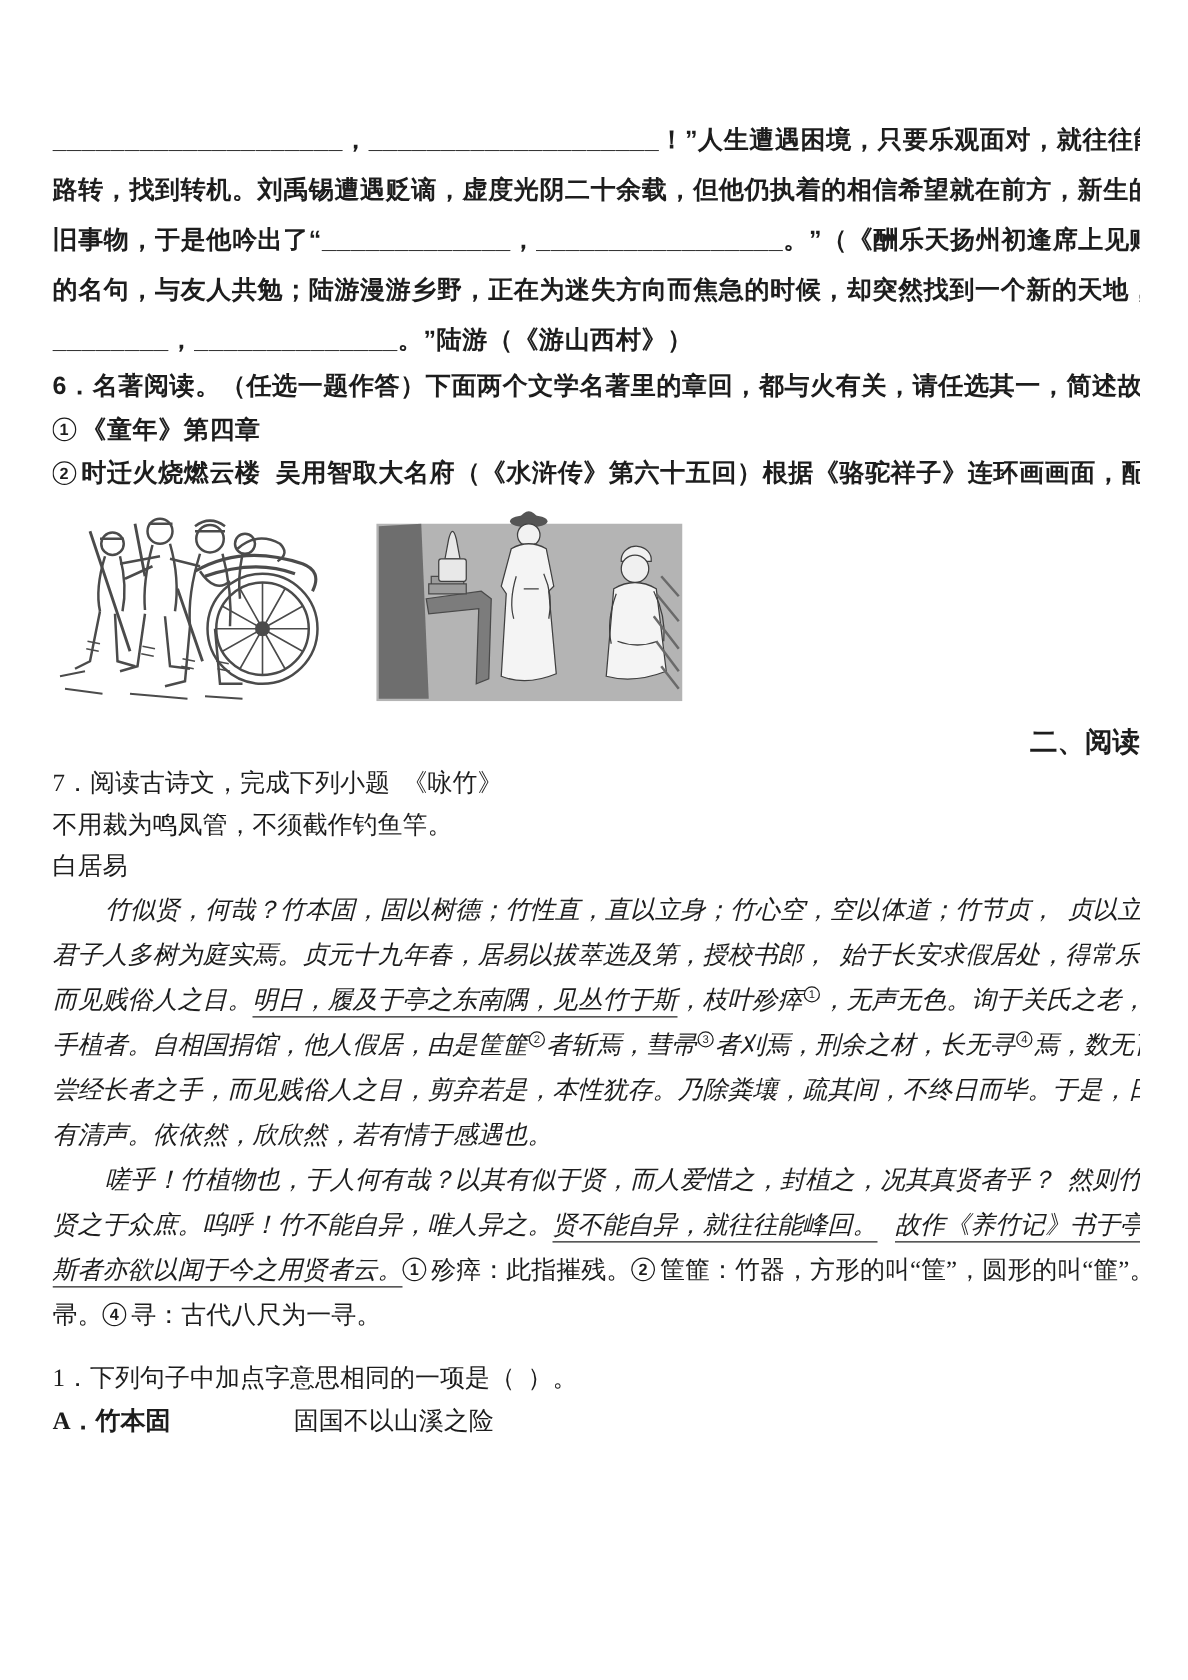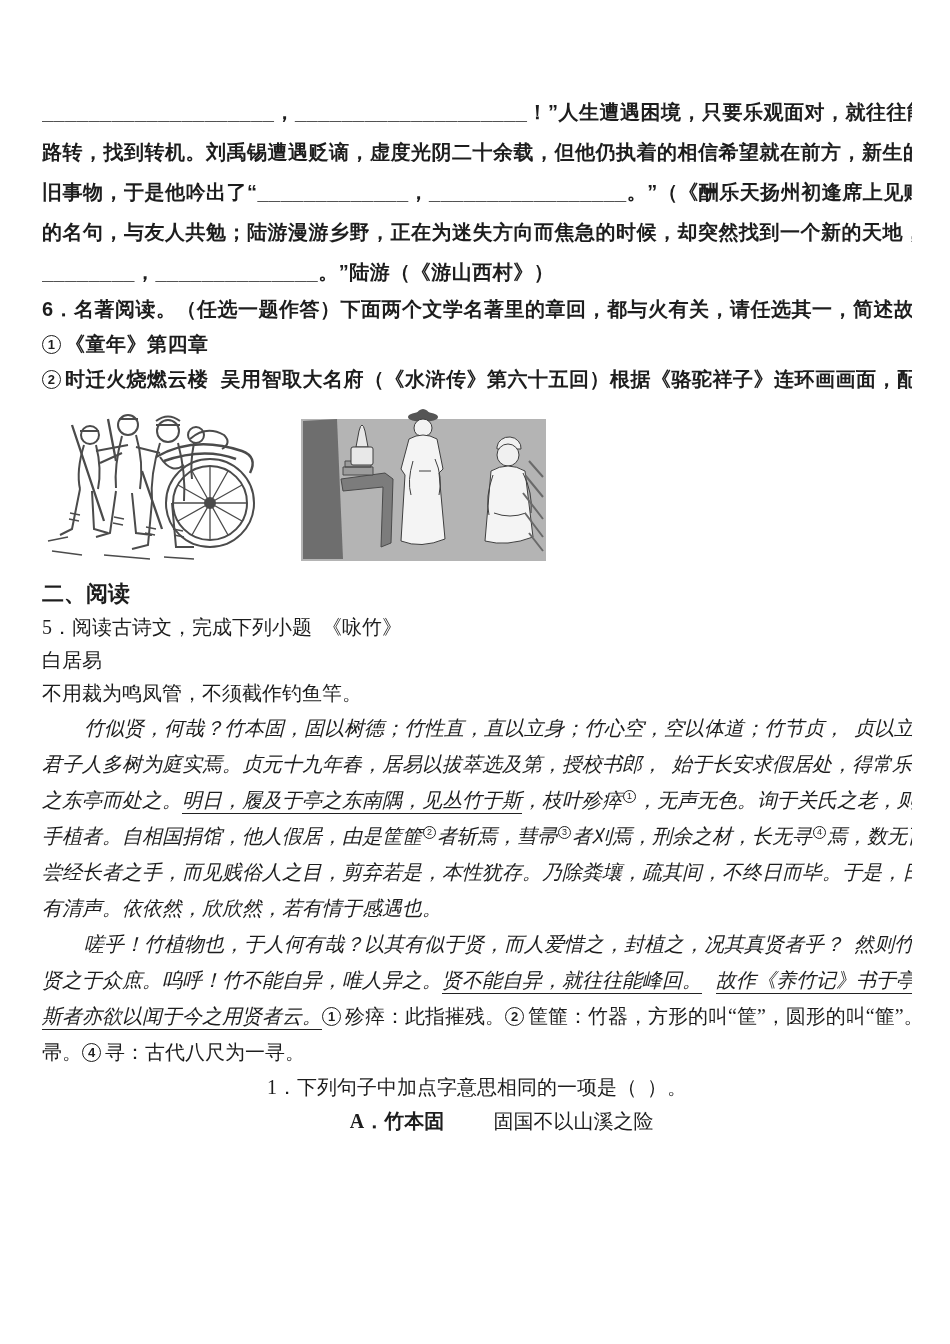--- a/index.html
+++ b/index.html
@@ -9,26 +9,26 @@
     font-family:"Liberation Serif","DejaVu Serif",serif;
     overflow:hidden;
   }
   .page{padding:92px 38px 0 42px;}
   .ln{white-space:pre;overflow:hidden;}
   
   .sec-intro .ln{font:700 20px/40px "Liberation Sans","DejaVu Sans",sans-serif;letter-spacing:.5px;}
   .sec-item6 .ln{font:700 20px/35px "Liberation Sans","DejaVu Sans",sans-serif;letter-spacing:.5px;}
   .figures{display:flex;gap:42px;margin:4px 0 10px 2px;height:166px;align-items:flex-start;}
   .cap .ln{font:700 20px/30px "Liberation Sans","DejaVu Sans",sans-serif;margin-top:6px;letter-spacing:.5px;}
-  .h2{font:700 22px/34px "Liberation Sans","DejaVu Sans",sans-serif;margin-top:4px;}
+  .h2{font:700 22px/34px "Liberation Sans","DejaVu Sans",sans-serif;margin-top:4px;text-align:right;}
   .item7 .ln{font:400 20px/33px "Liberation Serif","DejaVu Serif",serif;}
   .poem .ln{font:400 20px/33px "Liberation Serif","DejaVu Serif",serif;}
   .wen .ln{font:italic 400 20px/36px "Liberation Serif","DejaVu Serif",serif;}
   .tail .ln{font:400 20px/34px "Liberation Serif","DejaVu Serif",serif;}
-  .tail{margin-top:0;text-align:center;}
+  .tail{margin-top:16px;}
   .ind{padding-left:42px;}
   .u{border-bottom:1.6px solid #222;padding-bottom:2px;}
   .up{font-style:normal;}
   .sp{display:inline-block;width:14px;}
   .gap{display:inline-block;width:24px;}
   .optA{display:inline-block;width:193px;font-weight:bold;}
   
   .cn{
     display:inline-block;width:19px;height:19px;line-height:18px;border:1.6px solid currentColor;
     border-radius:50%;text-align:center;font:700 13px/18px "Liberation Sans","DejaVu Sans",sans-serif;
@@ -108,32 +108,32 @@
         <path d="M190,70 q17,-10 34,0 l8,66 q-26,10 -48,4 z" fill="#f4f4f4" stroke="#3f3f3f"></path>
         <path d="M193,112 q16,6 32,0 M192,74 q-8,22 -4,40 M222,72 q10,20 8,40" stroke="#3f3f3f" fill="none"></path>
       </g>
       <path d="M228,60 l14,16 M224,74 l18,22 M222,92 l20,26 M224,112 l18,24 M228,132 l14,18" stroke="#6a6a6a" stroke-width="2" fill="none"></path>
     </svg>
   </div>
 
 
   <div class="ln h2">二、阅读</div>
   <div class="item7">
-    <div class="ln">5．阅读古诗文，完成下列小题  《咏竹》</div>
+    <div class="ln">7．阅读古诗文，完成下列小题  《咏竹》</div>
   </div>
 
   <div class="poem">
+    <div class="ln">不用裁为鸣凤管，不须截作钓鱼竿。</div>
     <div class="ln">白居易</div>
-    <div class="ln">不用裁为鸣凤管，不须截作钓鱼竿。</div>
   </div>
 
   <div class="wen">
     <div class="ln ind">竹似贤，何哉？竹本固，固以树德；竹性直，直以立身；竹心空，空以体道；竹节贞，  贞以立志。夫如是，故</div>
     <div class="ln">君子人多树为庭实焉。贞元十九年春，居易以拔萃选及第，授校书郎，  始于长安求假居处，得常乐里故关相国私第</div>
-    <div class="ln"><span>之东亭而处之。</span><span class="u">明日，履及于亭之东南隅，见丛竹于斯</span><span>，枝叶殄瘁</span><sup class="cn s">1</sup><span>，无声无色。询于关氏之老，则曰：“此相国之</span></div>
+    <div class="ln"><span>而见贱俗人之目。</span><span class="u">明日，履及于亭之东南隅，见丛竹于斯</span><span>，枝叶殄瘁</span><sup class="cn s">1</sup><span>，无声无色。询于关氏之老，则曰：“此相国之</span></div>
     <div class="ln"><span>手植者。自相国捐馆，他人假居，由是筐篚</span><sup class="cn s">2</sup><span>者斩焉，彗帚</span><sup class="cn s">3</sup><span>者刈焉，刑余之材，长无寻</span><sup class="cn s">4</sup><span>焉，数无百焉。”居易惜其</span></div>
     <div class="ln">尝经长者之手，而见贱俗人之目，剪弃若是，本性犹存。乃除粪壤，疏其间，不终日而毕。于是，日出有清阴，风来</div>
     <div class="ln">有清声。依依然，欣欣然，若有情于感遇也。</div>
     <div class="ln ind">嗟乎！竹植物也，于人何有哉？以其有似于贤，而人爱惜之，封植之，况其真贤者乎？  然则竹之于草木，犹</div>
     <div class="ln"><span>贤之于众庶。呜呼！竹不能自异，唯人异之。</span><span class="u">贤不能自异，就往往能峰回。</span><span class="sp"></span><span class="u">故作《养竹记》书于亭之壁以贻其后之居</span></div>
     <div class="ln"><span class="u">斯者亦欲以闻于今之用贤者云。</span><span class="cn up">1</span><span class="up">殄瘁：此指摧残。</span><span class="cn up">2</span><span class="up">筐篚：竹器，方形的叫“筐”，圆形的叫“篚”。</span></div>
     <div class="ln"><span class="up">帚。</span><span class="cn up">4</span><span class="up">寻：古代八尺为一寻。</span></div>
   </div>
 
   <div class="tail">

